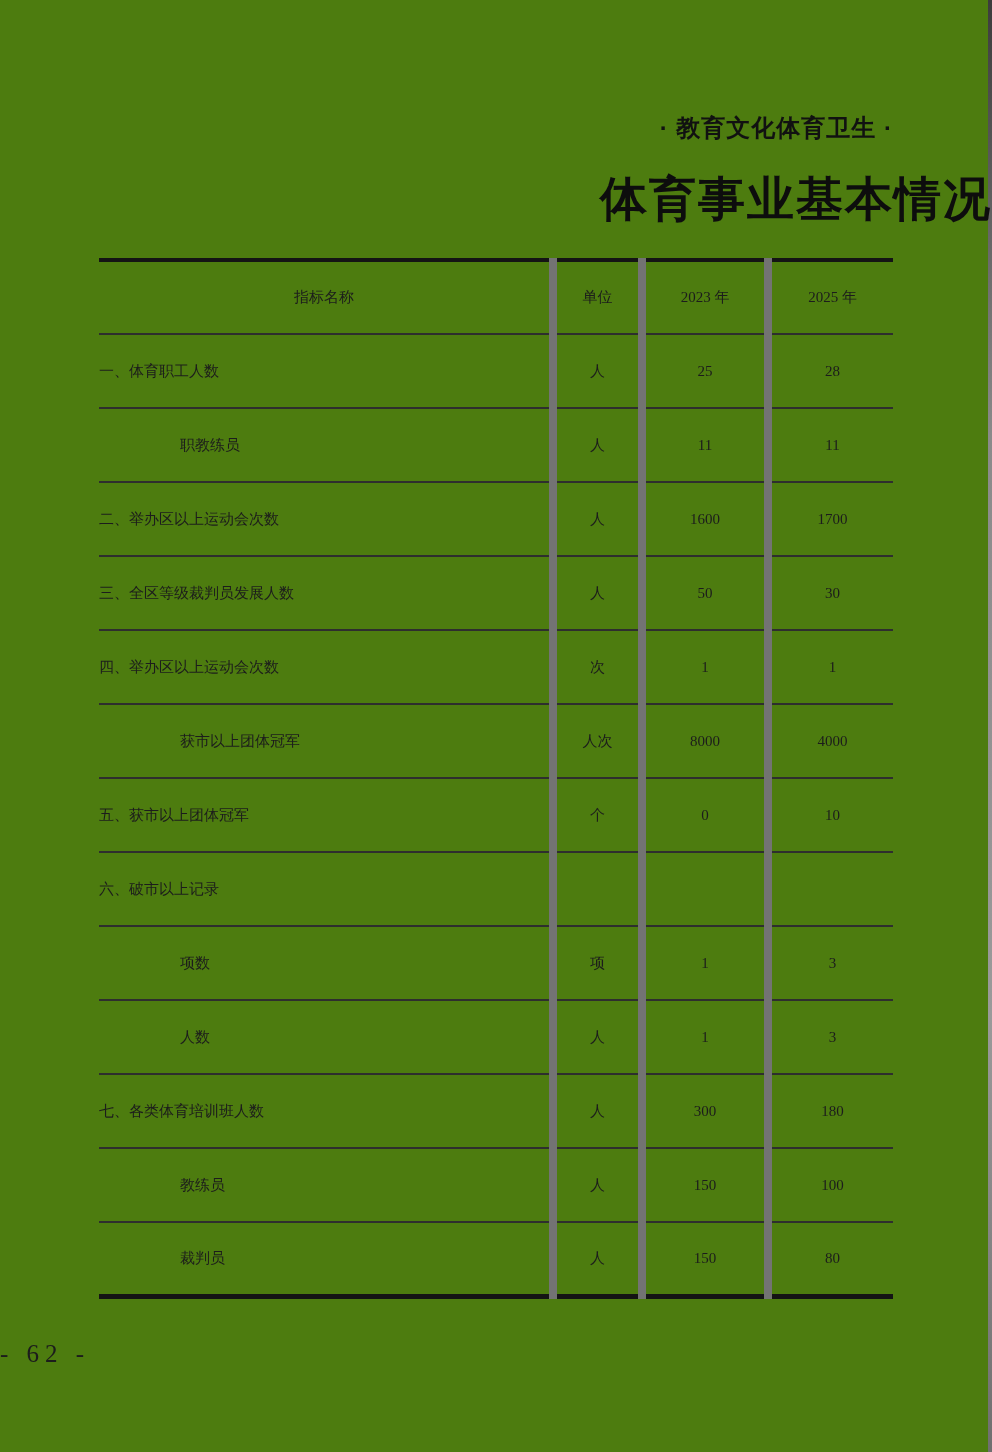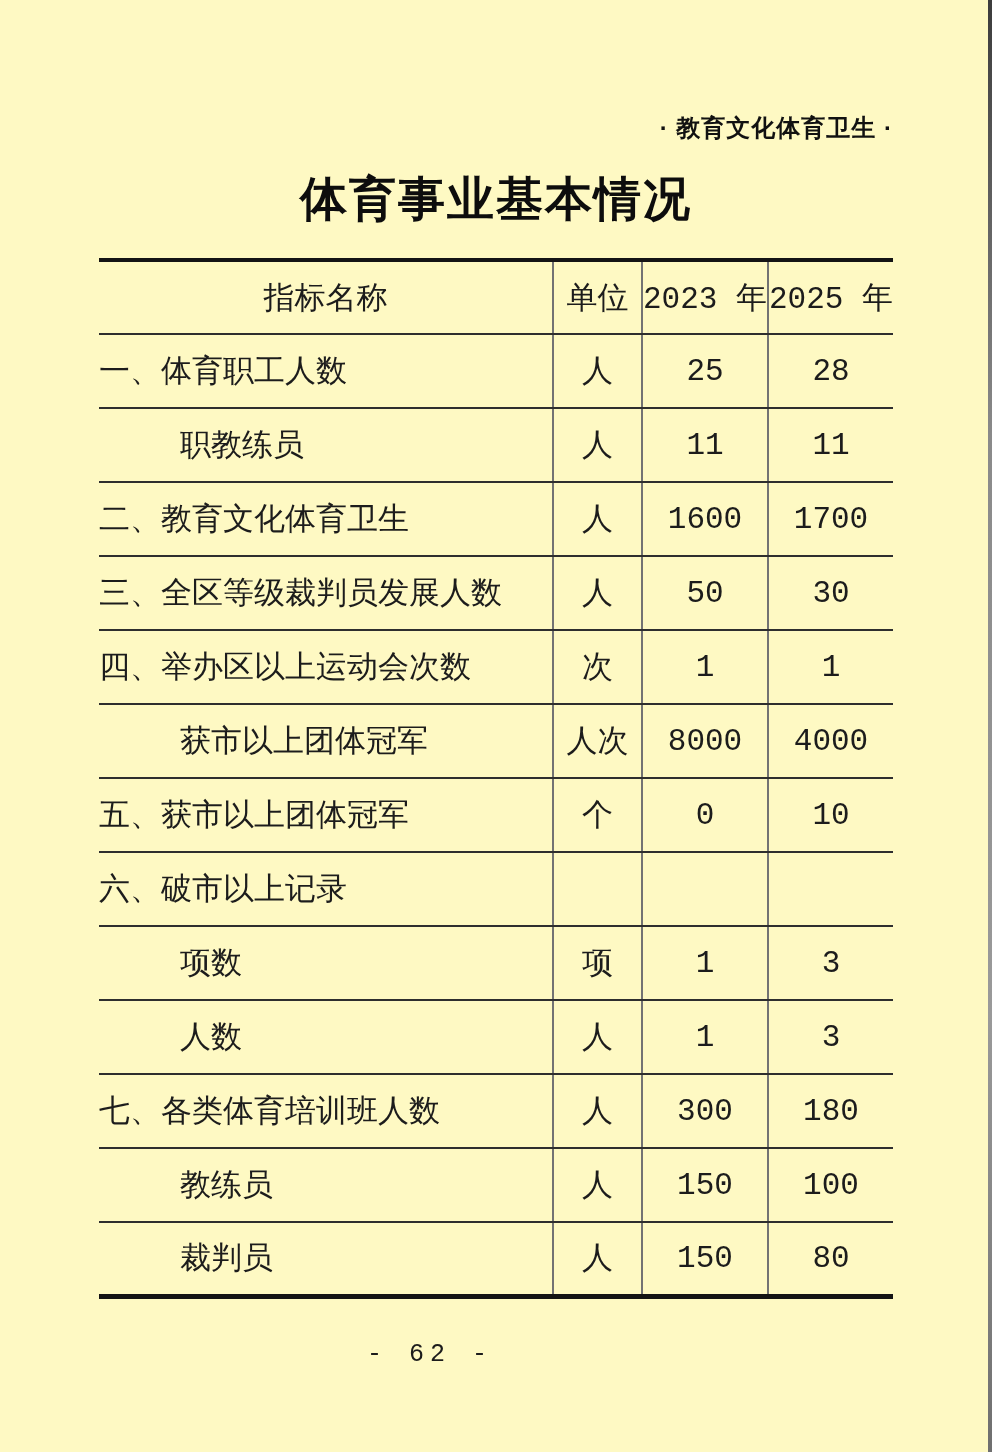--- a/index.html
+++ b/index.html
@@ -4,21 +4,21 @@
 <style>
   * { margin: 0; padding: 0; box-sizing: border-box; }
   html, body { width: 992px; height: 1452px; }
   body {
     background: #ffffff;
     font-family: "Liberation Serif", "DejaVu Serif", serif;
     color: #1a1a1a;
     position: relative;
     overflow: hidden;
   }
-  .page { position: relative; width: 992px; height: 1452px; background: #fef9c3; }
+  .page { position: relative; width: 992px; height: 1452px; background: #4d7c0f; }
 
   .page-edge {
     position: absolute; top: 0; right: 0; width: 4px; height: 100%;
     background: linear-gradient(180deg, #3c3c3c 0%, #8a8a8a 30%, #9a9a9a 70%, #6f6f6f 100%);
   }
 
   .section-label {
     position: absolute;
     top: 112px;
     right: 99px;
@@ -28,74 +28,73 @@
     letter-spacing: 1px;
     color: #111;
     white-space: pre;
   }
 
   .doc-title {
     position: absolute;
     top: 168px;
     left: 0;
     width: 992px;
-    text-align: center;
+    text-align: right;
     font-family: "Liberation Serif", "DejaVu Serif", serif;
     font-weight: 900;
     font-size: 47px;
     letter-spacing: 2px;
     color: #0d0d0d;
   }
 
   table.stats {
     position: absolute;
     top: 258px;
     left: 99px;
     width: 794px;
     border-collapse: collapse;
     table-layout: fixed;
     border-top: 4px solid #141414;
     border-bottom: 5px solid #141414;
-    font-size: 31px;
+    font-size: 15px;
     color: #1c1c1c;
   }
   col.c-name  { width: 454px; }
   col.c-unit  { width: 89px;  }
   col.c-y2023 { width: 126px; }
   col.c-y2024 { width: 125px; }
 
   table.stats tr { height: 74px; }
   table.stats th, table.stats td {
     border-bottom: 2px solid #2e2e2e;
     font-weight: 400;
     vertical-align: middle;
     padding: 0;
   }
   table.stats tr:last-child th, table.stats tr:last-child td { border-bottom: none; }
 
-  .v-line { border-left: 2px solid #737373; font-family: Liberation Mono, monospace; }
+  .v-line { border-left: 8px solid #737373; }
 
   th.h-name { text-align: center; }
   th.h-unit, th.h-year { text-align: center; }
 
   td.name { text-align: left; padding-left: 16px; }
   td.name.indent { padding-left: 81px; }
   td.unit { text-align: center; }
   td.num  { text-align: center; padding-right: 18px; }
 
   .footer-pageno {
     position: absolute;
     top: 1340px;
     left: 0;
     width: 860px;
-    text-align: center;
+    text-align: left;
     font-size: 25px;
     letter-spacing: 6px;
     color: #1c1c1c;
-    font-family: Liberation Mono, monospace;
   }
 </style>
 </head>
 <body>
 
 <div class="page">
 
   <div class="page-edge"></div>
 
   <div class="section-label">· 教育文化体育卫生 ·</div>
@@ -122,21 +121,21 @@
       <td class="num v-line">25</td>
       <td class="num v-line">28</td>
     </tr>
     <tr>
       <td class="name indent">职教练员</td>
       <td class="unit v-line">人</td>
       <td class="num v-line">11</td>
       <td class="num v-line">11</td>
     </tr>
     <tr>
-      <td class="name">二、教育文化体育卫生</td>
+      <td class="name">二、举办区以上运动会次数</td>
       <td class="unit v-line">人</td>
       <td class="num v-line">1600</td>
       <td class="num v-line">1700</td>
     </tr>
     <tr>
       <td class="name">三、全区等级裁判员发展人数</td>
       <td class="unit v-line">人</td>
       <td class="num v-line">50</td>
       <td class="num v-line">30</td>
     </tr>

